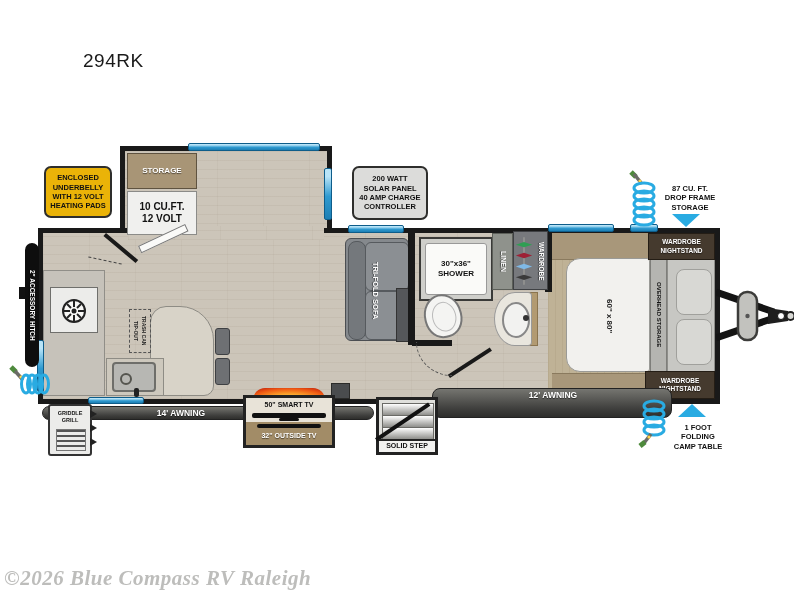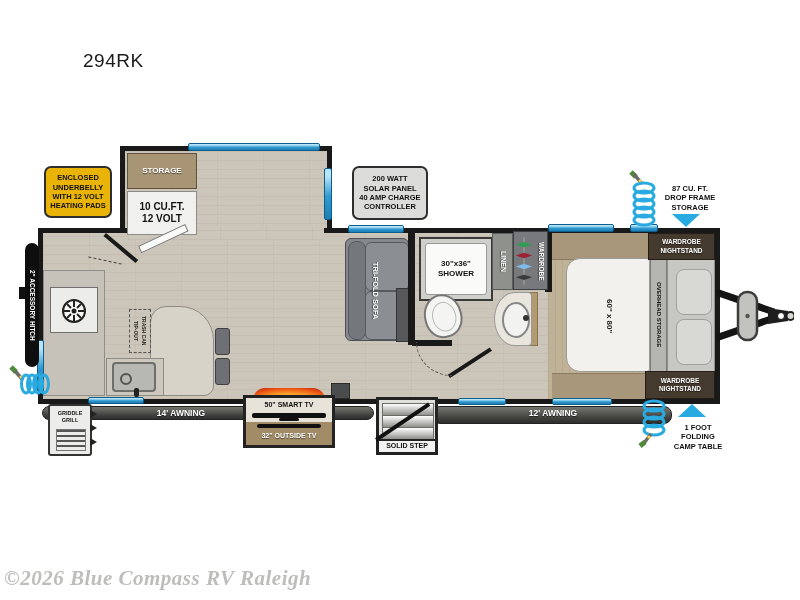--- a/index.html
+++ b/index.html
@@ -210,21 +210,21 @@
         <ellipse cx="16" cy="26" rx="10" ry="5"></ellipse>
       <ellipse cx="16" cy="34" rx="10" ry="5"></ellipse>
         <ellipse cx="16" cy="42" rx="10" ry="5"></ellipse>
       <ellipse cx="16" cy="50" rx="10" ry="5"></ellipse>
     </g>
   </svg>
 
   <div class="abs bar" style="left:42px;top:406px;width:332px;height:14px;">
     <div class="abs lbl white" style="left:68px;top:0;width:140px;height:12px;font-size:8.5px;"><span style="white-space: pre-line;">14' AWNING</span></div>
   </div>
-  <div class="abs bar" style="left:432px;top:406px;width:240px;height:18px;">
+  <div class="abs bar" style="left:432px;top:388px;width:240px;height:30px;">
     <div class="abs lbl white" style="left:0;top:0;width:240px;height:12px;font-size:8.5px;"><span style="white-space: pre-line;">12' AWNING</span></div>
   </div>
 
   <div class="abs z7" style="left:48px;top:404px;width:44px;height:52px;background:#ececea;border:2px solid #333;border-radius:3px;">
     <div class="abs lbl" style="left:0;top:2px;width:40px;height:18px;font-size:5.5px;color:#111;"><span style="white-space: pre-line;">GRIDDLE
 GRILL</span></div>
     <div style="position:absolute;left:6px;top:23px;width:28px;height:20px;border:1px solid #777;
                 background:repeating-linear-gradient(180deg,#555 0 2px,transparent 2px 5px);"></div>
   </div>
   <div class="abs z7" style="left:90px;top:410px;width:0;height:0;border-top:4px solid transparent;border-bottom:4px solid transparent;border-left:7px solid #222;"></div>

